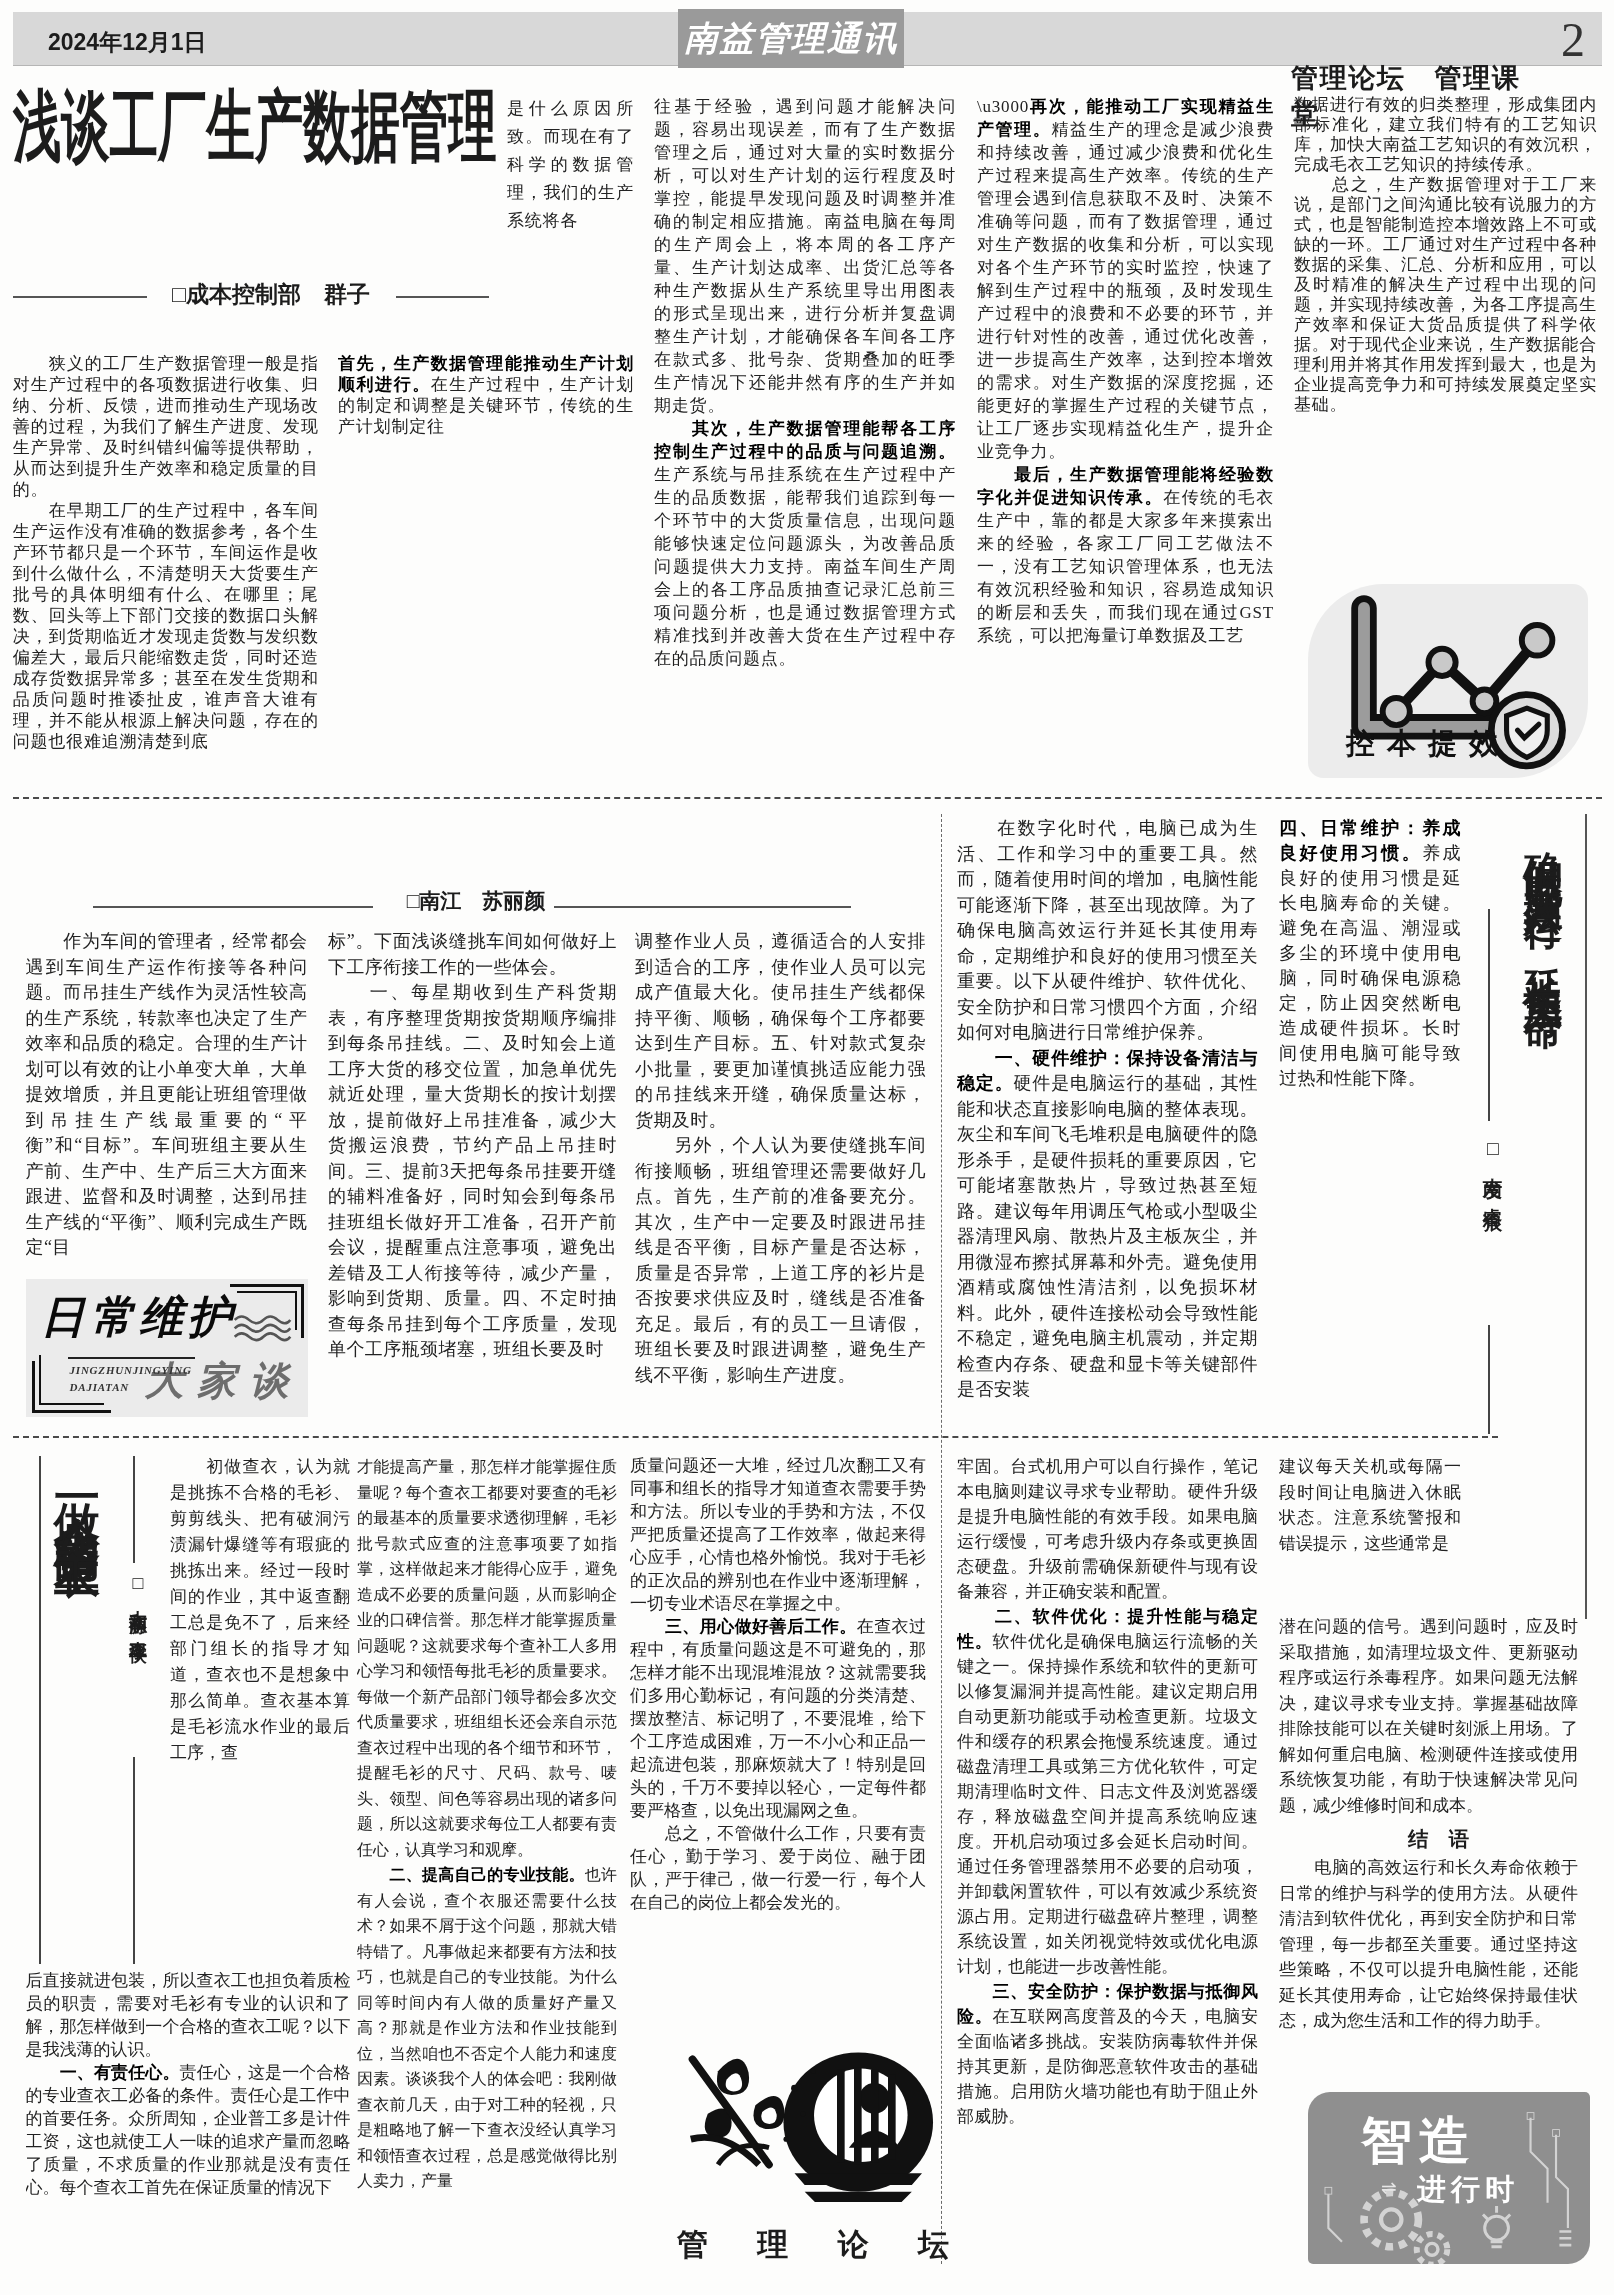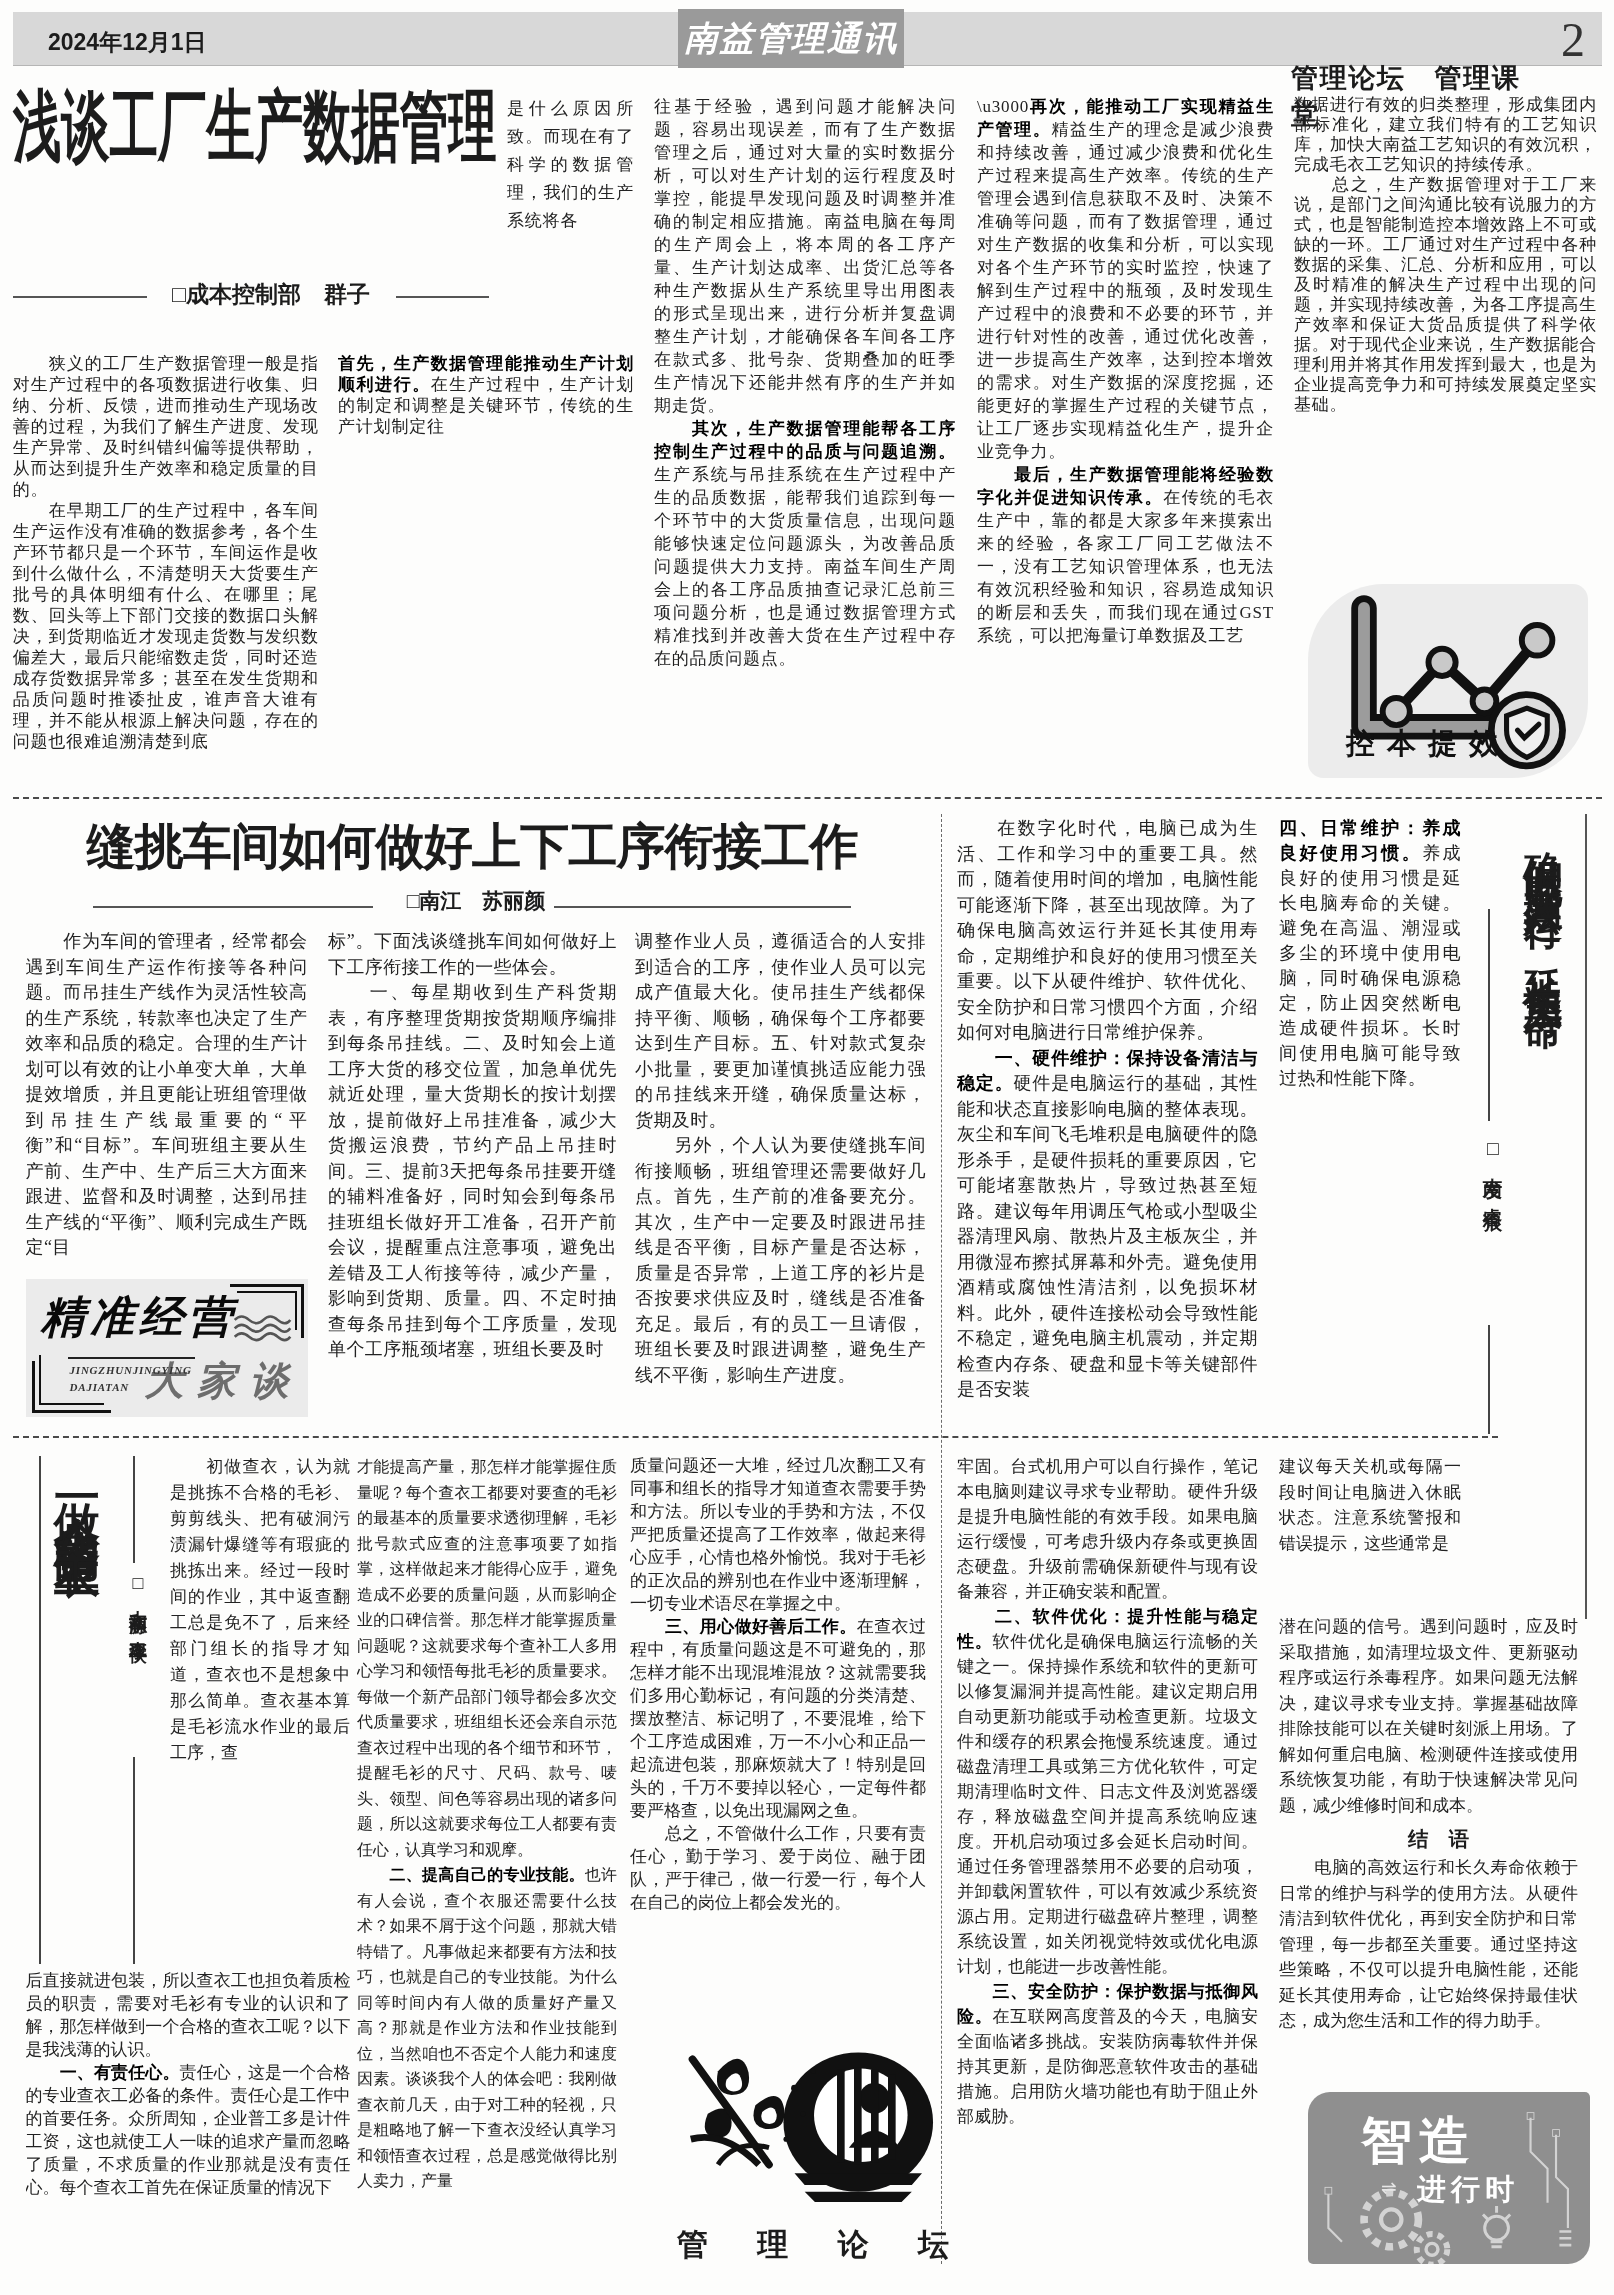--- a/index.html
+++ b/index.html
@@ -83,33 +83,32 @@
       <circle cx="270" cy="66" r="18" fill="#c9c9c9" stroke="#111" stroke-width="7"></circle>
       <circle cx="258" cy="172" r="42" fill="#dcdcdc" stroke="#111" stroke-width="8"></circle>
       <path d="M258,146 l24,9 v17 c0,17 -11,26 -24,32 c-13,-6 -24,-15 -24,-32 v-17 z" fill="#efefef" stroke="#111" stroke-width="6"></path>
       <path d="M247,172 l8,9 l17,-16" fill="none" stroke="#111" stroke-width="6" stroke-linecap="round"></path>
     </svg>
   </div>
   <div id="kbtx-label" class="abs hei">控本提效</div>
 
   <div class="abs hdash" style="left:12.7px;top:797px;width:1589px;"></div>
 
-  <div class="abs" style="left:81px;top:814px;width:782px;text-align:center;font-size:49px;font-weight:900;letter-spacing:-0.8px;">缝挑车间如何做好上下工序衔接工作</div>
   <div class="abs byrule" style="left:93px;top:906px;width:280px;"></div>
   <div class="abs hei" style="left:381px;top:887px;width:170px;font-size:21px;font-weight:bold;text-align:center;">□南江　苏丽颜</div>
   <div class="abs byrule" style="left:554px;top:906px;width:297px;"></div>
 
   <div class="abs txt colB" style="left:25.5px;top:929px;width:282px;height:338px;overflow:hidden;">　　作为车间的管理者，经常都会遇到车间生产运作衔接等各种问题。而吊挂生产线作为灵活性较高的生产系统，转款率也决定了生产效率和品质的稳定。合理的生产计划可以有效的让小单变大单，大单提效增质，并且更能让班组管理做到吊挂生产线最重要的“平衡”和“目标”。车间班组主要从生产前、生产中、生产后三大方面来跟进、监督和及时调整，达到吊挂生产线的“平衡”、顺利完成生产既定“目</div>
   <div class="abs txt colB" style="left:328px;top:929px;width:289px;height:503px;overflow:hidden;">标”。下面浅谈缝挑车间如何做好上下工序衔接工作的一些体会。
 　　一、每星期收到生产科货期表，有序整理货期按货期顺序编排到每条吊挂线。二、及时知会上道工序大货的移交位置，加急单优先就近处理，量大货期长的按计划摆放，提前做好上吊挂准备，减少大货搬运浪费，节约产品上吊挂时间。三、提前3天把每条吊挂要开缝的辅料准备好，同时知会到每条吊挂班组长做好开工准备，召开产前会议，提醒重点注意事项，避免出差错及工人衔接等待，减少产量，影响到货期、质量。四、不定时抽查每条吊挂到每个工序质量，发现单个工序瓶颈堵塞，班组长要及时</div>
   <div class="abs txt colB" style="left:635px;top:929px;width:291px;height:503px;overflow:hidden;">调整作业人员，遵循适合的人安排到适合的工序，使作业人员可以完成产值最大化。使吊挂生产线都保持平衡、顺畅，确保每个工序都要达到生产目标。五、针对款式复杂小批量，要更加谨慎挑适应能力强的吊挂线来开缝，确保质量达标，货期及时。
 　　另外，个人认为要使缝挑车间衔接顺畅，班组管理还需要做好几点。首先，生产前的准备要充分。其次，生产中一定要及时跟进吊挂线是否平衡，目标产量是否达标，质量是否异常，上道工序的衫片是否按要求供应及时，缝线是否准备充足。最后，有的员工一旦请假，班组长要及时跟进调整，避免生产线不平衡，影响生产进度。</div>
 
   <div id="jz-box" class="abs">
-    <div id="jz-main">精准经营</div>
+    <div id="jz-main">日常维护</div>
     <div id="jz-sub">大家谈</div>
     <div class="jz-latin" style="left:44px;top:85px;">JINGZHUNJINGYING</div>
     <div class="jz-latin" style="left:44px;top:102px;">DAJIATAN</div>
     <div class="corner" style="left:204px;top:5.1px;width:71px;height:51px;border-top:3.4px solid #111;border-right:3.4px solid #111;"></div>
     <div class="corner" style="left:211px;top:12px;width:58px;height:37px;border-top:2.5px solid #111;border-right:2.5px solid #111;"></div>
     <div class="corner" style="left:6.8px;top:82px;width:76px;height:49px;border-bottom:3.4px solid #111;border-left:3.4px solid #111;"></div>
     <div class="corner" style="left:13.6px;top:76px;width:63px;height:48px;border-bottom:2.5px solid #111;border-left:2.5px solid #111;"></div>
     <div class="corner" style="left:42px;top:78px;width:127px;height:1.7px;background:#222;"></div>
     <svg class="corner" style="left:207px;top:34px;" width="59" height="34" viewBox="0 0 70 40">
       <path d="M2,8 q8,-8 17,0 t17,0 t17,0 t15,0" fill="none" stroke="#555" stroke-width="3"></path>

